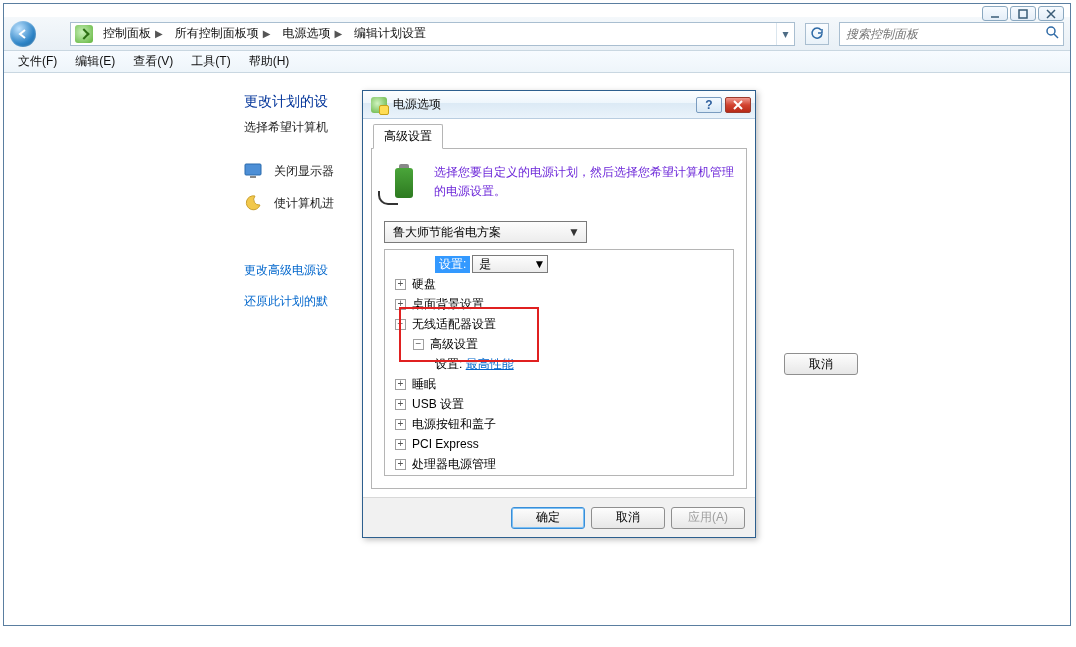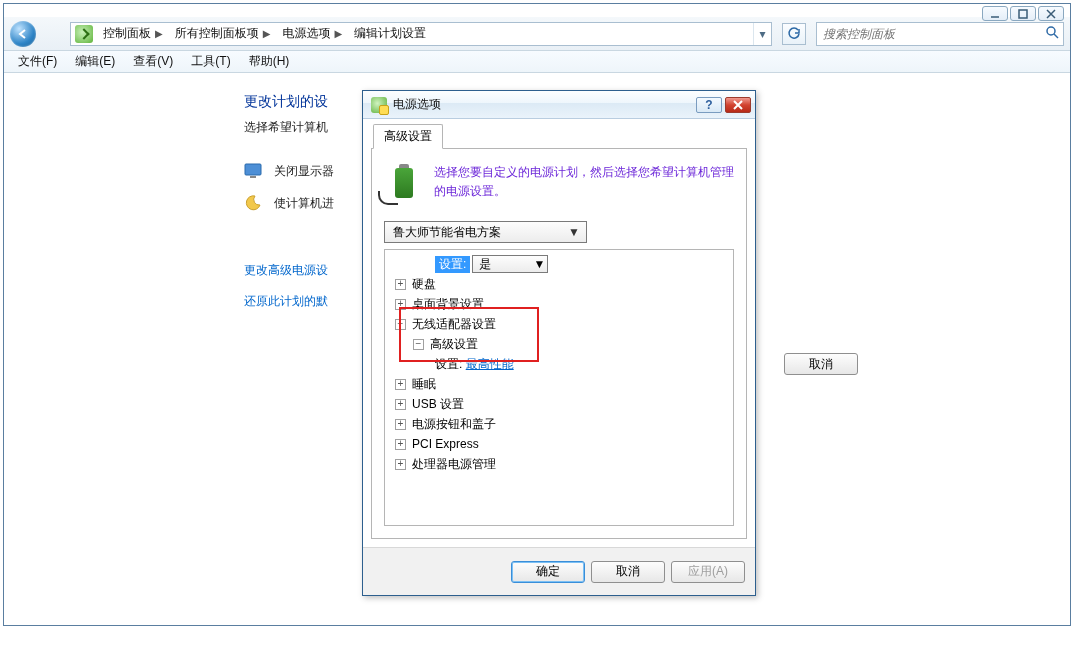--- a/index.html
+++ b/index.html
@@ -79,21 +79,21 @@
     display:flex;align-items:center;justify-content:center;
     margin-right:6px;
   }
   .addr-icn::after{content:"";width:6px;height:6px;border:2px solid #2d6f14;border-left:none;border-top:none;transform:rotate(-45deg);}
   .crumb { display:flex; align-items:center; color:#111; height:100%; padding:0 4px; }
   .crumb .sep { margin:0 4px; color:#555; font-size:10px;}
   .addr-tail {display:flex;align-items:center;margin-left:auto;}
   .addr-dd{width:18px;height:22px;display:flex;align-items:center;justify-content:center;border-left:1px solid #dbe6ee;color:#4e6c85;}
   .addr-refresh{width:24px;height:22px;border:1px solid #a9bed0;background:linear-gradient(#fbfdff,#e9f2f9);display:flex;align-items:center;justify-content:center;color:#2e6aa6;margin-left:4px;}
   .search-box{
-    width:248px;height:24px;border:1px solid #a9bed0;background:#fff;margin-left:4px;display:flex;align-items:center;padding:0 4px;position:relative;
+    width:225px;height:24px;border:1px solid #a9bed0;background:#fff;margin-left:4px;display:flex;align-items:center;padding:0 4px;position:relative;
   }
   .search-box input{border:none;outline:none;flex:1;font-size:12px;color:#888;font-style:italic;}
   .search-box .mag{color:#2e6aa6;}
   
   .menu-bar {
     height:22px;
     background:linear-gradient(#f7fbff,#eef5fa);
     border-bottom:1px solid #c9d7e1;
     display:flex;align-items:center;
     padding-left:14px;
@@ -180,21 +180,21 @@
   .plan-select{
     width:203px;height:22px;
     border:1px solid #7a7a7a;
     background:linear-gradient(#fdfdfd,#ececec);
     display:flex;align-items:center;justify-content:space-between;
     padding:0 4px 0 8px;margin-bottom:6px;
   }
   .plan-select .dd{width:16px;height:16px;display:flex;align-items:center;justify-content:center;color:#333;}
   .tree-box{
     border:1px solid #b5b5b5;
-    height:277px;
+    height:227px;
     overflow:hidden;
     background:#fff;
     position:relative;
     padding:4px 2px;
   }
   .setting-row{display:flex;align-items:center;margin-left:48px;height:20px;}
   .setting-label{background:#3399ff;color:#fff;padding:0 4px;}
   .setting-val-dd{
     width:76px;height:18px;border:1px solid #7a7a7a;
     background:linear-gradient(#fdfdfd,#ececec);
@@ -217,21 +217,21 @@
   }
   .link-blue{color:#0066cc;text-decoration:underline;}
   .restore-btn{
     width:162px;height:22px;
     background:linear-gradient(#fdfdfd,#ebebeb);
     border:1px solid #8f8f8f;border-radius:3px;
     display:flex;align-items:center;justify-content:center;
     margin-left:auto;margin-top:10px;
   }
   .dlg-footer{
-    height:48px;border-top:1px solid #d8d8d8;
+    height:40px;border-top:1px solid #d8d8d8;
     background:#f1f1f1;
     display:flex;align-items:center;justify-content:flex-end;
     padding-right:10px;gap:6px;
   }
   .fbtn{
     width:74px;height:22px;border:1px solid #8f8f8f;border-radius:3px;
     background:linear-gradient(#fdfdfd,#e7e7e7);
     display:flex;align-items:center;justify-content:center;
   }
   .fbtn.primary{border-color:#3a8ed8;box-shadow:0 0 0 1px #7cc0f4 inset;}

